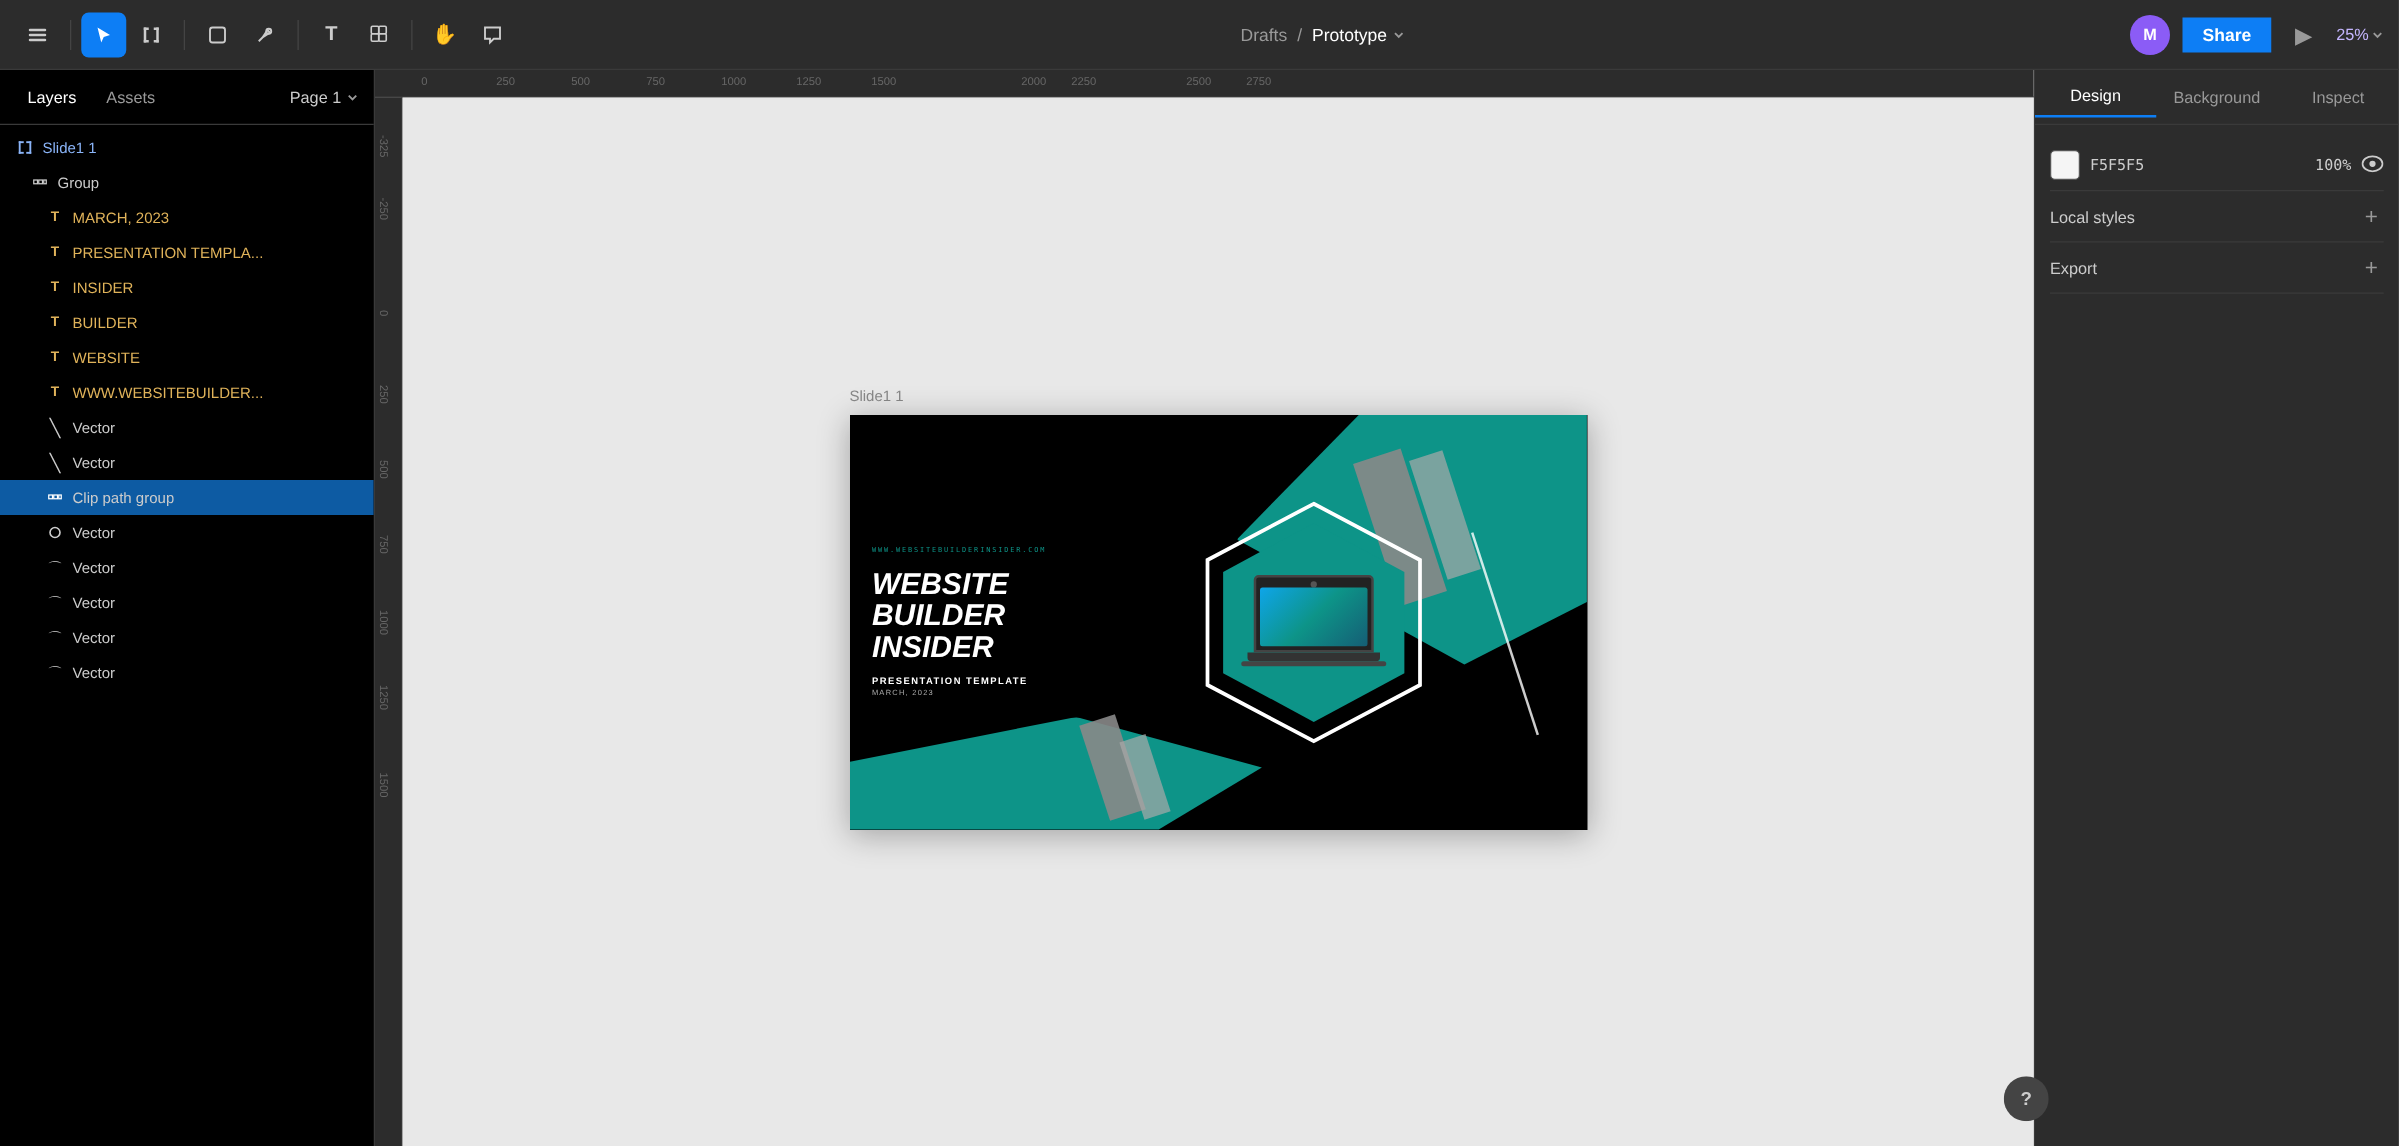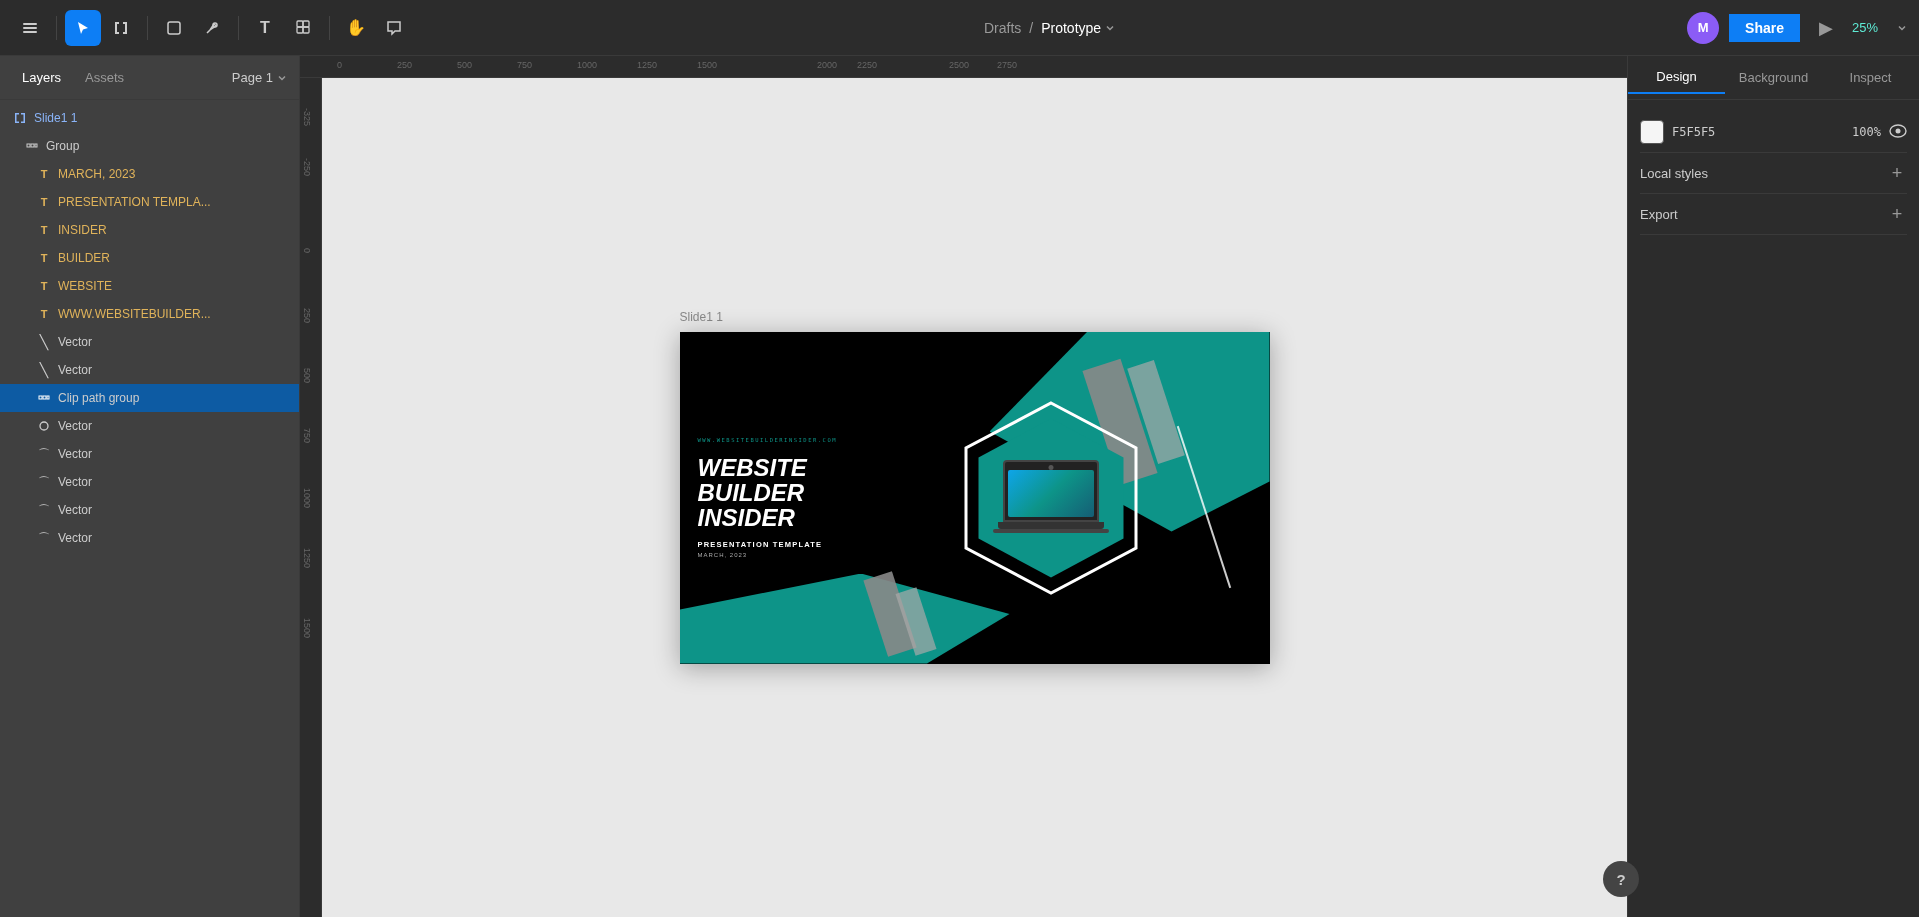--- a/index.html
+++ b/index.html
@@ -79,36 +79,36 @@
       font-weight: 600;
       cursor: pointer;
     }
     .play-btn {
       width: 32px; height: 32px;
       display: flex; align-items: center; justify-content: center;
       background: transparent; border: none;
       color: #999; cursor: pointer; font-size: 18px;
     }
     .zoom-btn {
-      color: #5eead4; font-size: 13px; cursor: pointer;
+      color: #c4b5fd; font-size: 13px; cursor: pointer;
       background: transparent; border: none;
-      display: flex; align-items: center; gap: 19px;
+      display: flex; align-items: center; gap: 2px;
     }
 
     
     .main {
       display: flex;
       flex: 1;
       overflow: hidden;
     }
 
     
     .left-panel {
       width: 300px;
-      background: #404040;
+      background: #000000;
       display: flex;
       flex-direction: column;
       border-right: 1px solid #3a3a3a;
       flex-shrink: 0;
     }
     .panel-tabs {
       display: flex;
       align-items: center;
       padding: 0 12px;
       height: 44px;

